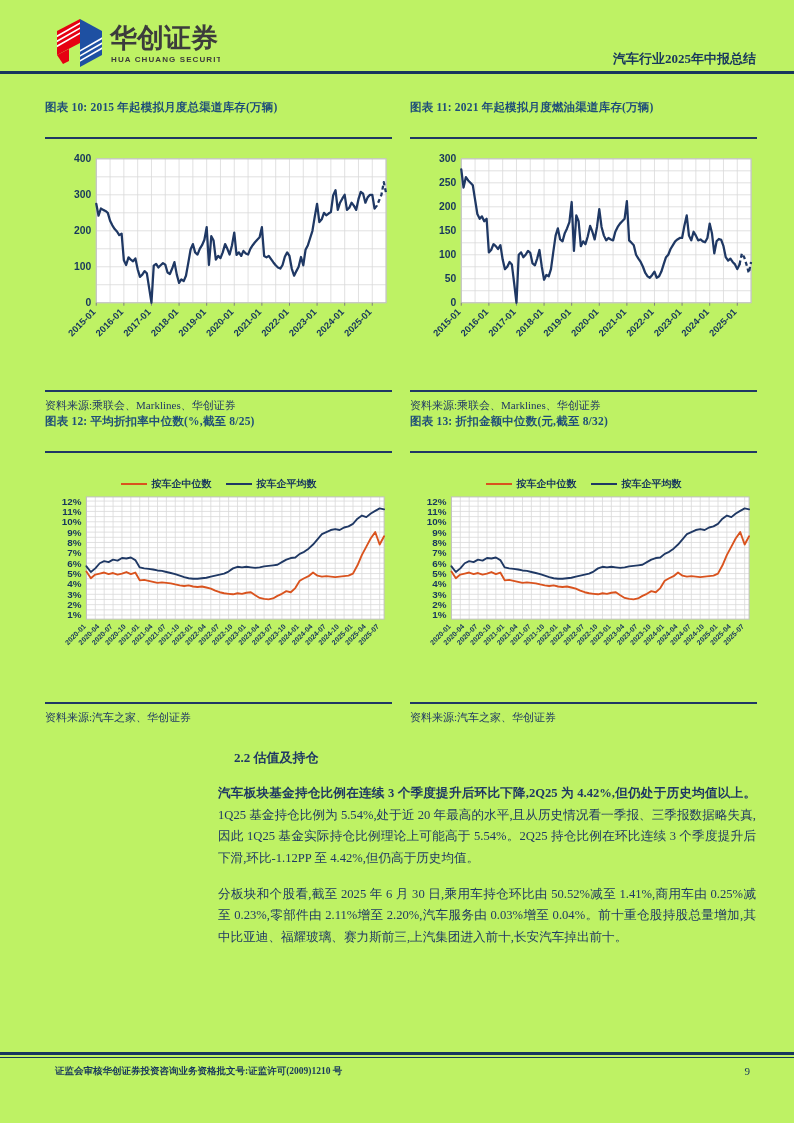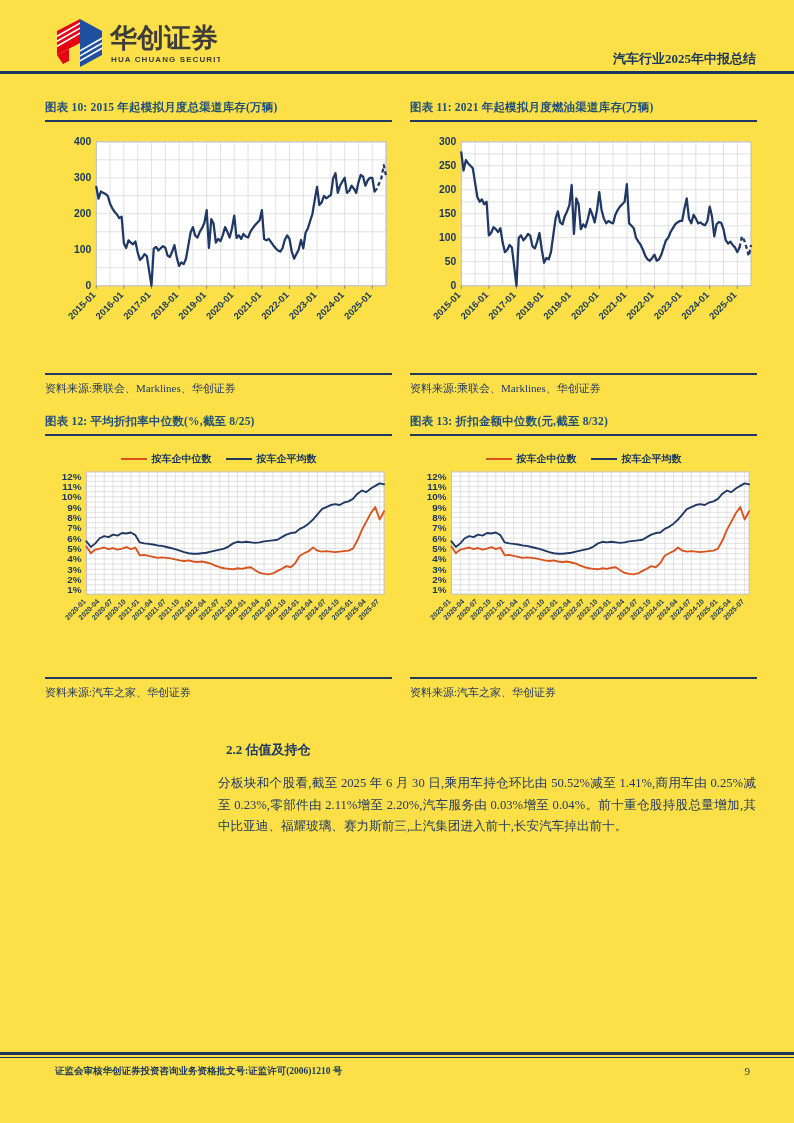--- a/index.html
+++ b/index.html
@@ -1,39 +1,39 @@
 <!DOCTYPE html>
 <html><head>
 <meta charset="utf-8">
 <style>
   html,body{margin:0;padding:0;background:#888;}
-  .page{position:relative;width:794px;height:1123px;background:#fde047;margin:0 auto;overflow:hidden;
+  .page{position:relative;width:794px;height:1123px;background:#bef264;margin:0 auto;overflow:hidden;
         font-family:"Liberation Serif",serif;}
   
   .logo{position:absolute;left:52px;top:16px;}
   .report-tag{position:absolute;right:38px;top:50px;font-size:13px;font-weight:bold;color:#17365D;}
   .header-rule{position:absolute;left:0;right:0;top:71px;height:3px;background:#17365D;}
   
   .fig-row{position:absolute;left:45px;right:37px;display:flex;gap:18px;}
   .row1{top:100px;}
   .row2{top:414px;}
   .fig{flex:1;min-width:0;}
-  .fig-title{font-size:11.5px;font-weight:bold;color:#1F4E79;padding-bottom:5px;
+  .fig-title{font-size:11.5px;font-weight:bold;color:#1F4E79;padding-bottom:22px;
              border-bottom:2px solid #1F3864;letter-spacing:.2px;}
   .fig-body{padding-top:8px;}
-  .legend{display:flex;justify-content:center;gap:14px;margin:8px 0 0 0;}
+  .legend{display:flex;justify-content:center;gap:14px;margin:16px 0 0 0;}
   .legend-item{display:flex;align-items:center;gap:5px;font-size:10px;font-weight:bold;color:#17365D;
                font-family:"Liberation Sans",sans-serif;}
   .legend-swatch{display:inline-block;width:26px;height:0;border-top:2.4px solid #000;}
   svg.chart{display:block;}
   .fig-source{margin-top:6px;border-top:2px solid #1F3864;padding-top:6px;
               font-size:11px;color:#1F3864;}
   
   .section{position:absolute;left:218px;top:733px;width:538px;color:#1F3864;}
-  .section h3{margin:8px;font-size:13px;font-weight:bold;color:#1F3864;}
+  .section h3{margin:16px;font-size:13px;font-weight:bold;color:#1F3864;}
   .section p{margin:14px 0 0 0;font-size:12.6px;line-height:1.72;text-align:justify;}
   .lead-bold{font-weight:bold;}
   
   .footer{position:absolute;left:0;right:0;top:1052px;}
   .footer-rule-a{height:3px;background:#17365D;}
   .footer-rule-b{height:1px;background:#17365D;margin-top:2px;}
   .footer-row{display:flex;justify-content:space-between;align-items:flex-start;
               padding:7px 44px 0 55px;font-size:9.5px;font-weight:bold;color:#17365D;}
   .page-num{font-size:11px;font-weight:normal;color:#17365D;}
 </style>
@@ -447,25 +447,26 @@
             <path d="M42.0,81.7L46.5,88.5L51.0,84.8L55.5,83.8L60.0,82.7L64.5,84.3L69.0,83.2L73.6,84.8L78.1,83.8L82.6,82.2L87.1,84.3L91.6,82.7L96.1,90.6L100.6,90.1L105.1,91.1L109.6,92.2L114.1,93.2L118.6,92.7L123.1,93.2L127.6,93.7L132.1,94.8L136.7,95.8L141.2,96.4L145.7,95.8L150.2,96.9L154.7,97.4L159.2,96.9L163.7,97.9L168.2,99.0L172.7,101.1L177.2,102.7L181.7,103.7L186.2,104.3L190.7,104.8L195.3,103.7L199.8,104.3L204.3,103.2L208.8,102.7L213.3,105.8L217.8,108.5L222.3,109.5L226.8,110.0L231.3,109.0L235.8,106.4L240.3,104.3L244.8,101.6L249.3,102.7L253.9,98.5L258.4,91.1L262.9,88.5L267.4,86.4L271.9,82.7L276.4,85.9L280.9,86.9L285.4,86.4L289.9,86.9L294.4,87.4L298.9,86.9L303.4,86.4L307.9,85.9L312.4,83.8L317.0,75.4L321.5,64.8L326.0,56.4L330.5,48.0L335.0,41.7L339.5,54.3L344.0,45.9" fill="none" stroke="#D9531E" stroke-width="1.9" stroke-linejoin="round" stroke-linecap="round"></path>
             <path d="M42.0,76.4L46.5,82.2L51.0,78.5L55.5,73.3L60.0,71.2L64.5,72.2L69.0,69.6L73.6,70.6L78.1,68.0L82.6,68.5L87.1,67.5L91.6,70.1L96.1,77.5L100.6,78.5L105.1,79.0L109.6,79.6L114.1,80.6L118.6,81.1L123.1,82.2L127.6,83.2L132.1,84.3L136.7,85.9L141.2,87.4L145.7,88.5L150.2,89.0L154.7,89.0L159.2,88.5L163.7,88.0L168.2,86.9L172.7,85.9L177.2,84.8L181.7,83.8L186.2,81.7L190.7,78.5L195.3,76.9L199.8,77.5L204.3,76.9L208.8,77.5L213.3,78.0L217.8,77.5L222.3,76.4L226.8,75.9L231.3,75.4L235.8,74.8L240.3,72.2L244.8,69.6L249.3,68.0L253.9,67.5L258.4,63.8L262.9,61.7L267.4,58.5L271.9,54.3L276.4,49.1L280.9,43.8L285.4,41.7L289.9,39.6L294.4,38.6L298.9,39.6L303.4,37.0L307.9,35.9L312.4,33.3L317.0,28.1L321.5,24.9L326.0,26.5L330.5,22.8L335.0,20.2L339.5,17.6L344.0,18.6" fill="none" stroke="#1F3864" stroke-width="1.9" stroke-linejoin="round" stroke-linecap="round"></path>
           </svg>
       </div>
       <div class="fig-source">资料来源:汽车之家、华创证券</div>
     </figure>
   </div>
 
   <div class="section">
     <h3>2.2 估值及持仓</h3>
+    <p><span class="lead-bold">汽车板块基金持仓比例在连续 3 个季度提升后环比下降,2Q25 为 4.42%,但仍处于历史均值以上。</span><span>1Q25 基金持仓比例为 5.54%,处于近 20 年最高的水平,且从历史情况看一季报、三季报数据略失真,因此 1Q25 基金实际持仓比例理论上可能高于 5.54%。2Q25 持仓比例在环比连续 3 个季度提升后下滑,环比-1.12PP 至 4.42%,但仍高于历史均值。</span></p>
     <p>分板块和个股看,截至 2025 年 6 月 30 日,乘用车持仓环比由 50.52%减至 1.41%,商用车由 0.25%减至 0.23%,零部件由 2.11%增至 2.20%,汽车服务由 0.03%增至 0.04%。前十重仓股持股总量增加,其中比亚迪、福耀玻璃、赛力斯前三,上汽集团进入前十,长安汽车掉出前十。</p>
   </div>
 
   <div class="footer">
     <div class="footer-rule-a"></div>
     <div class="footer-rule-b"></div>
     <div class="footer-row">
-      <span>证监会审核华创证券投资咨询业务资格批文号:证监许可(2006)1210 号</span>
+      <span>证监会审核华创证券投资咨询业务资格批文号:证监许可(2009)1210 号</span>
       <span class="page-num">9</span>
     </div>
   </div>
 
 </div>
 
 </body></html>

